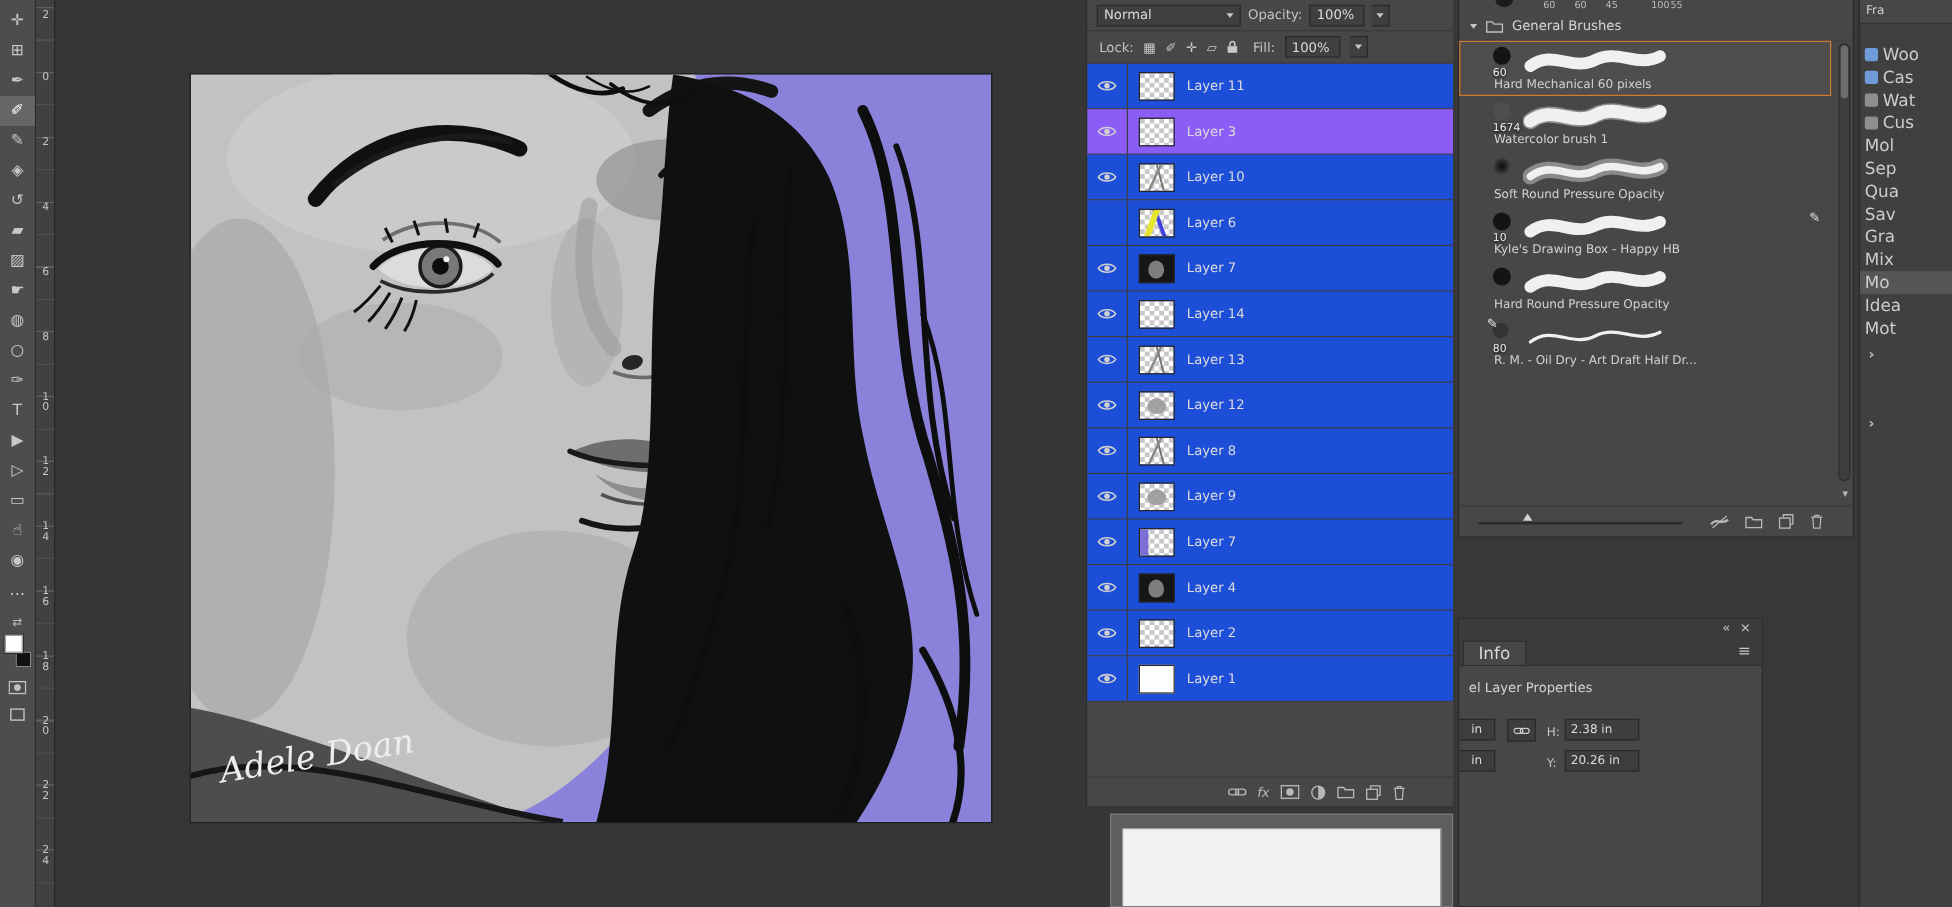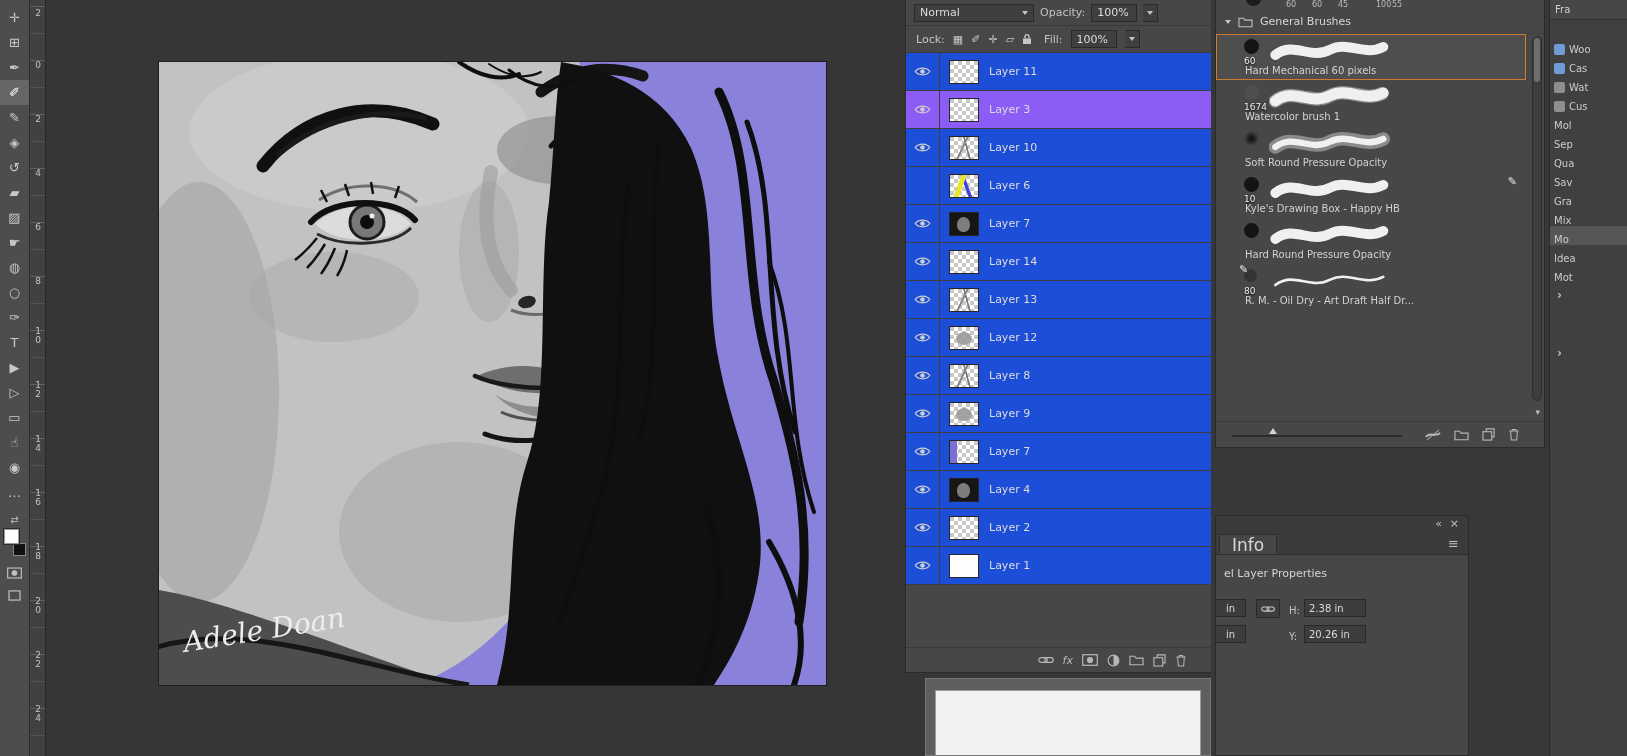--- a/index.html
+++ b/index.html
@@ -63,21 +63,21 @@
     background:linear-gradient(115deg,transparent 42%,#8a8a8a 44% 48%,transparent 50%),
                linear-gradient(75deg,transparent 55%,#777 57% 60%,transparent 62%)}
   .thumb[data-thumb="checker-scribble"]::after{content:"";position:absolute;inset:0;
     background:linear-gradient(110deg,transparent 30%,#e6e62e 33% 45%,transparent 48%),
                linear-gradient(70deg,transparent 50%,#4040dd 53% 60%,transparent 63%)}
   .thumb[data-thumb="checker-blob"]::after{content:"";position:absolute;left:6px;top:5px;width:16px;height:13px;
     border-radius:50%;background:#9a9a9a;opacity:.9}
   .thumb[data-thumb="checker-purple"]::after{content:"";position:absolute;left:0;top:0;bottom:0;width:7px;background:#7b6fd4}
   .layer-name{font-size:11px;color:#dcdcdc;white-space:nowrap}
   .layers-footer{height:25px;border-top:1px solid #3a3a3a;display:flex;align-items:center;justify-content:flex-end;
-    gap:9px;padding-right:24px;color:#b8b8b8}
+    gap:9px;padding-right:39px;color:#b8b8b8}
   .lf-icon{display:flex;align-items:center}
   .fx-label{font-size:11px;font-style:italic;color:#b8b8b8}
 
   
   .doc-preview{position:absolute;left:925px;top:678px;width:286px;height:78px;background:#5e5e5e;border:1px solid #787878}
   .doc-preview-inner{position:absolute;left:9px;right:9px;top:11px;bottom:0;background:#f1f1f1;
     border:1px solid #9b9b9b;border-bottom:none}
 
   
   .right-dock{position:absolute;left:1211px;top:0;right:0;bottom:0;background:#383838}
@@ -121,35 +121,35 @@
   .bp-scrollbar{position:absolute;right:2px;top:36px;bottom:46px;width:10px;background:#3e3e3e;
     border:1px solid #2e2e2e;border-radius:5px}
   .bp-scroll-thumb{position:absolute;left:1px;right:1px;top:1px;height:44px;background:#6d6d6d;border-radius:4px}
 
   
   .right-strip{position:absolute;left:1549px;top:0;width:78px;height:100%;background:#404040;
     border-left:1px solid #2a2a2a;overflow:hidden;z-index:3}
   .rs-tab{height:20px;display:flex;align-items:center;padding-left:5px;font-size:10px;color:#d0d0d0;
     background:#474747;border-bottom:1px solid #323232}
   .rs-list{position:absolute;top:36px;left:0;right:0}
-  .rs-item{height:19px;display:flex;align-items:flex-end;gap:4px;padding-left:4px;font-size:10px;color:#ccc;white-space:nowrap}
+  .rs-item{height:19px;display:flex;align-items:center;gap:4px;padding-left:4px;font-size:14px;color:#ccc;white-space:nowrap}
   .rs-item[data-selected="true"]{background:#565656}
   .chip{display:none;width:11px;height:11px;border-radius:2px;flex:none}
   .chip[data-chip="blue"]{display:block;background:#6f9cd8}
   .chip[data-chip="gray"]{display:block;background:#8e8e8e}
   .rs-chevron{position:absolute;left:7px;color:#c0c0c0;font-size:12px;font-weight:bold}
 
   
   .info-panel{position:absolute;left:1215px;top:515px;width:254px;height:241px;background:#474747;
     border:1px solid #2b2b2b;display:flex;flex-direction:column;z-index:4}
   .ip-header{height:17px;background:#3b3b3b;position:relative}
   .ip-collapse{position:absolute;right:26px;top:1px;color:#c5c5c5;font-size:11px}
   .ip-close{position:absolute;right:9px;top:1px;color:#c5c5c5;font-size:11px}
   .ip-tabs{height:22px;background:#3b3b3b;display:flex;align-items:flex-end;position:relative;border-bottom:1px solid #2f2f2f}
-  .ip-tab{height:20px;background:#474747;display:flex;align-items:center;padding:0 12px;font-size:17px;color:#d8d8d8;
+  .ip-tab{height:20px;background:#474747;display:flex;align-items:center;padding:0 12px;font-size:14px;color:#d8d8d8;
     margin-left:3px;border:1px solid #2f2f2f;border-bottom:none}
   .ip-menu{position:absolute;right:9px;top:3px;color:#c5c5c5;font-size:13px}
   .ip-body{flex:1;position:relative}
   .ip-title{position:absolute;left:8px;top:12px;font-size:11px;color:#d4d4d4;white-space:nowrap}
   .ip-field{position:absolute;background:#3d3d3d;border:1px solid #292929;height:18px;display:flex;
     align-items:center;font-size:10px;color:#dcdcdc;padding:0 4px}
   .f-unit{left:0;width:30px;border-left:none;justify-content:center}
   .row1{top:44px}.row2{top:70px}
   .link-btn{position:absolute;left:40px;top:44px;width:24px;height:19px;background:#3d3d3d;border:1px solid #292929;
     display:flex;align-items:center;justify-content:center;color:#c9c9c9}

